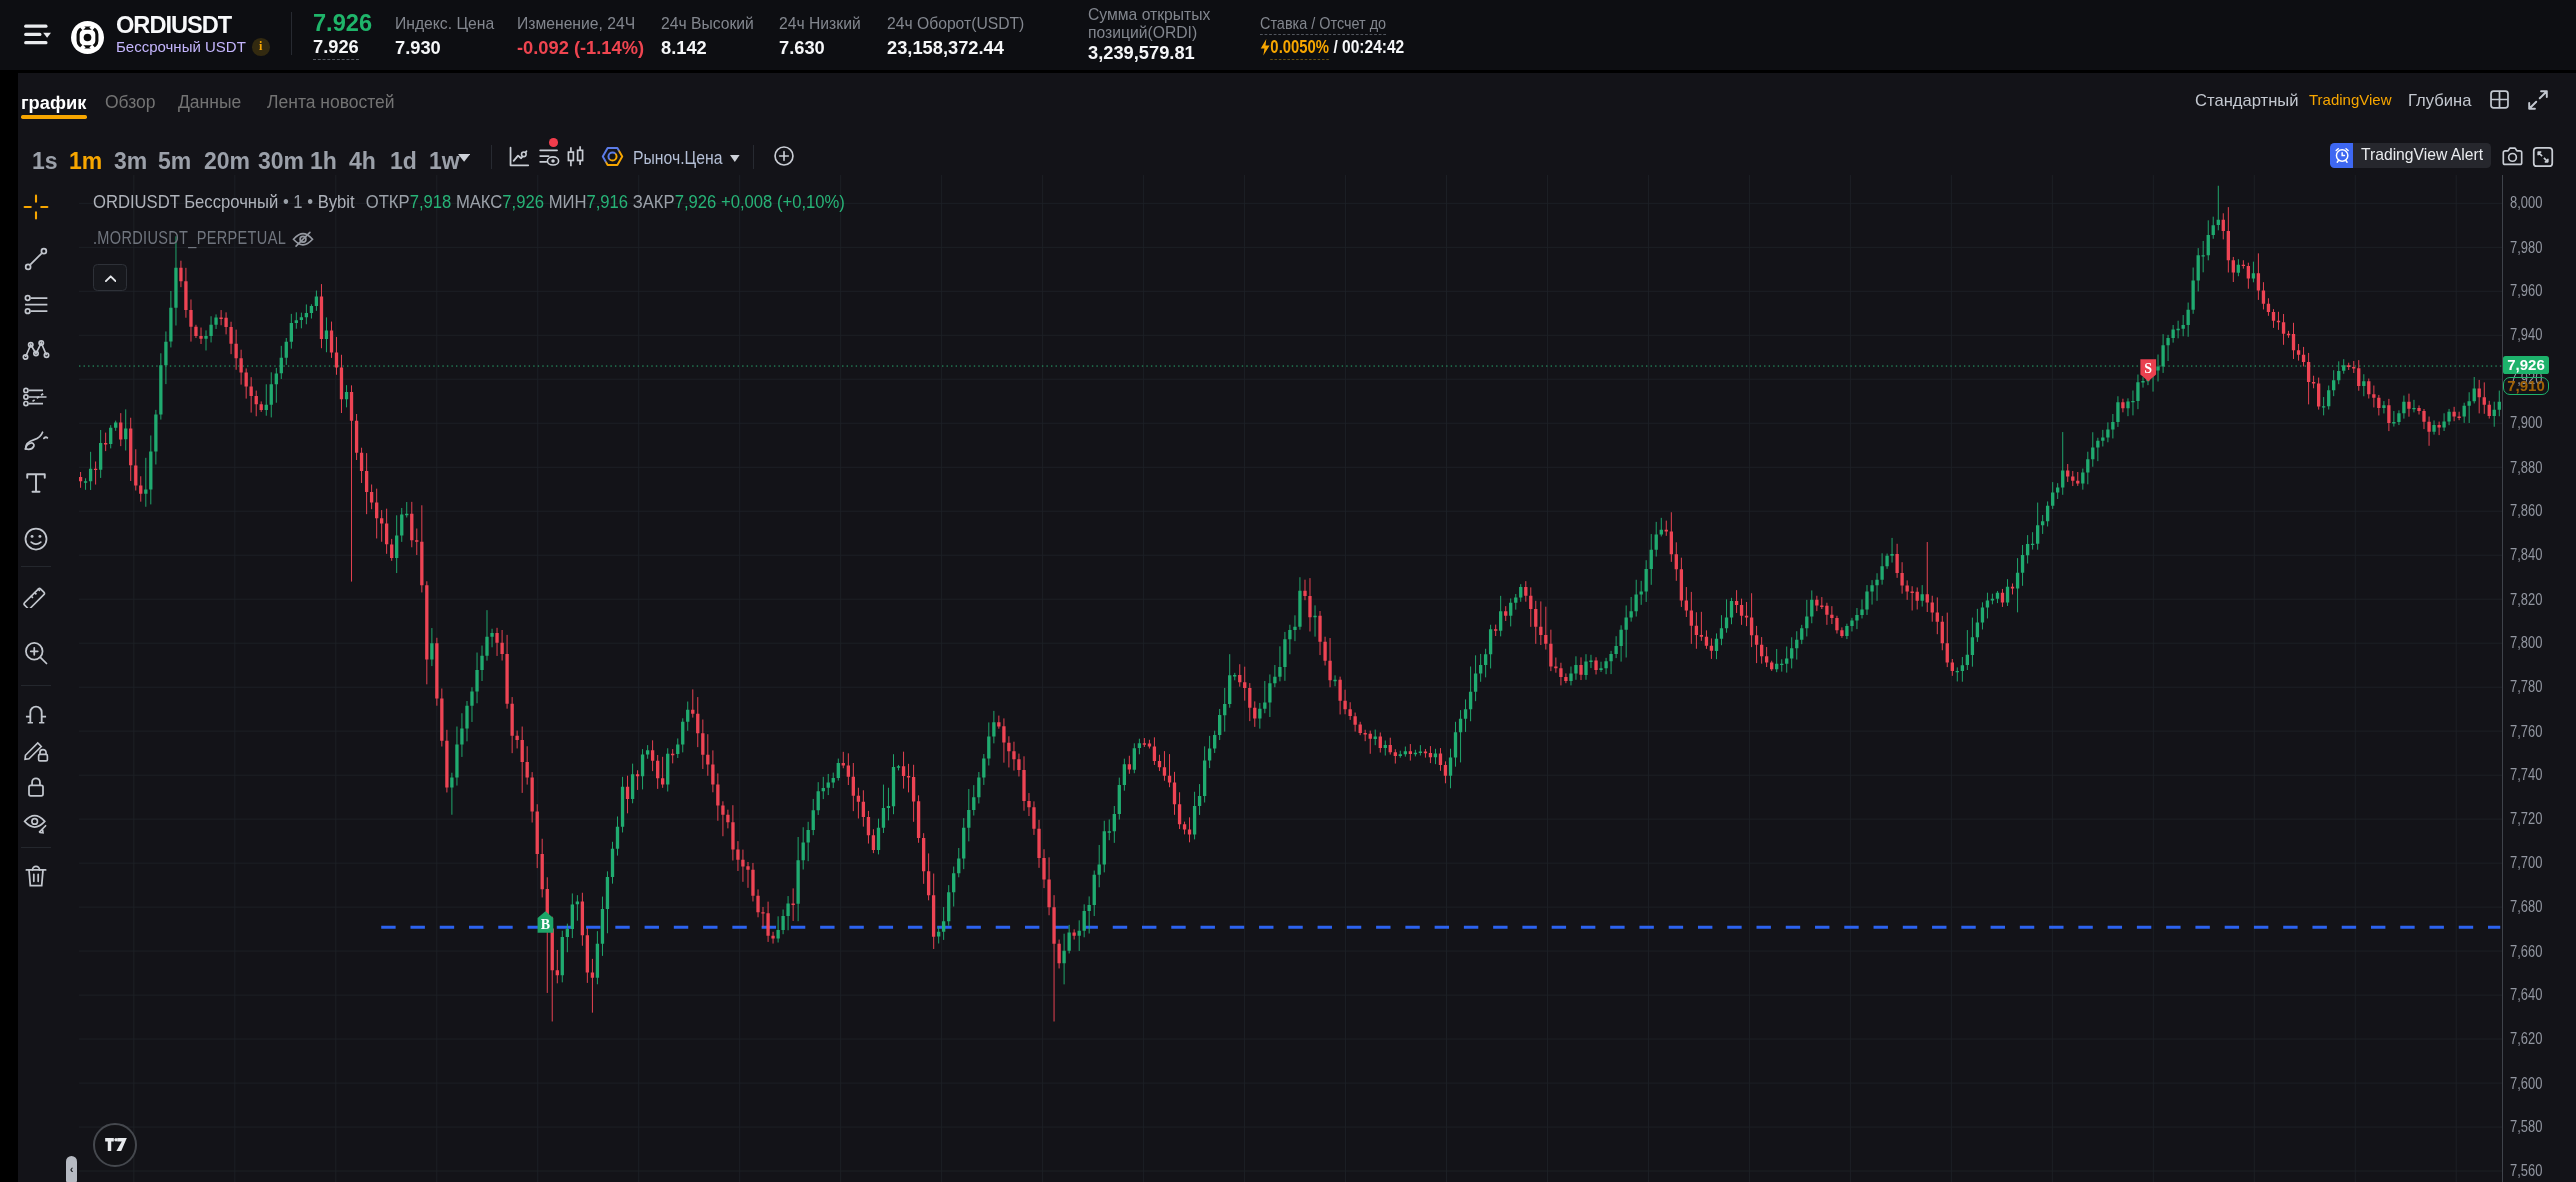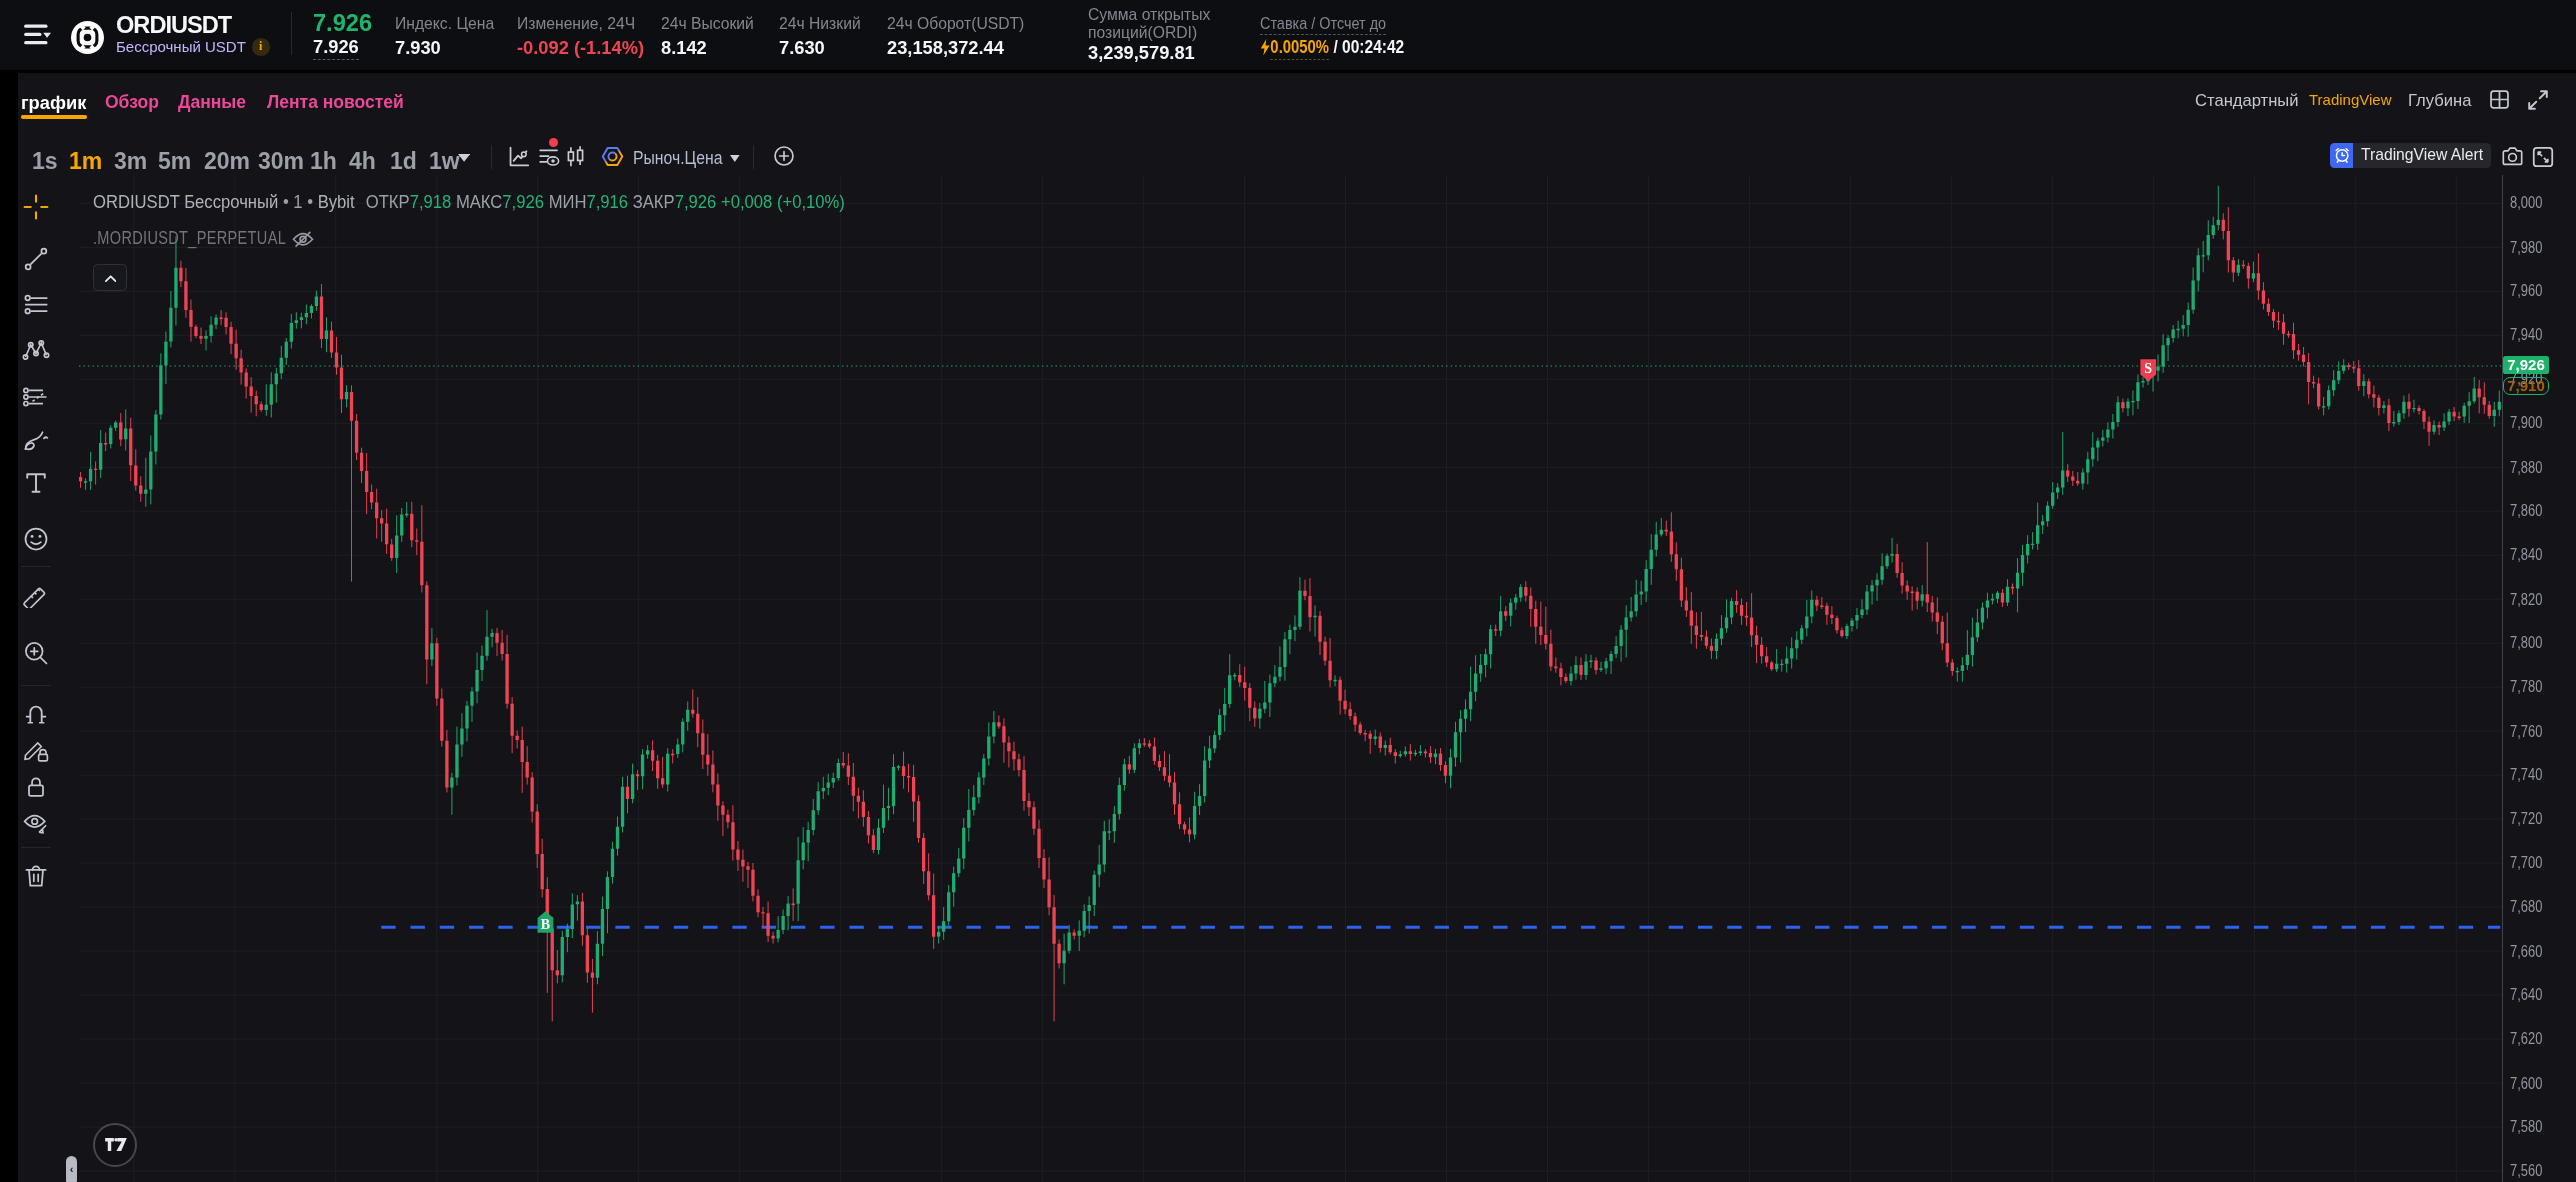--- a/index.html
+++ b/index.html
@@ -7,21 +7,21 @@
 #page{position:relative;width:2576px;height:1183px;background:#000}
 .abs{position:absolute}
 
 #topbar{position:absolute;left:0;top:0;width:2576px;height:70px;background:#0d0e12}
 .lbl{font-size:15.7px;color:#82868e;white-space:nowrap}
 .val{font-size:18.3px;font-weight:bold;color:#f5f6f8;white-space:nowrap}
 .dotted{border-bottom:0.9px dashed #565a62;padding-bottom:1.7px}
 
 #card{position:absolute;left:17.5px;top:73px;width:2559px;height:1109px;background:#131318}
 .tab{font-size:18.3px;font-weight:bold;color:#fff}
-.tab2{font-size:17.5px;font-weight:700;color:#ec4899}
+.tab2{font-size:17.5px;font-weight:400;color:#737373}
 .tf{font-size:23px;color:#9ba0a9;font-weight:600}
 .axl{position:absolute;left:2510px;font-size:16.6px;color:#9296a0;transform:scaleX(.78);transform-origin:0 50%}
 .legend1{font-size:18.3px;color:#a2a6ae;white-space:nowrap}
 .lg{color:#9aa0a8}
 .lv{color:#27b377}
 </style></head>
 <body>
 <div id="page">
 
 <div id="topbar">

